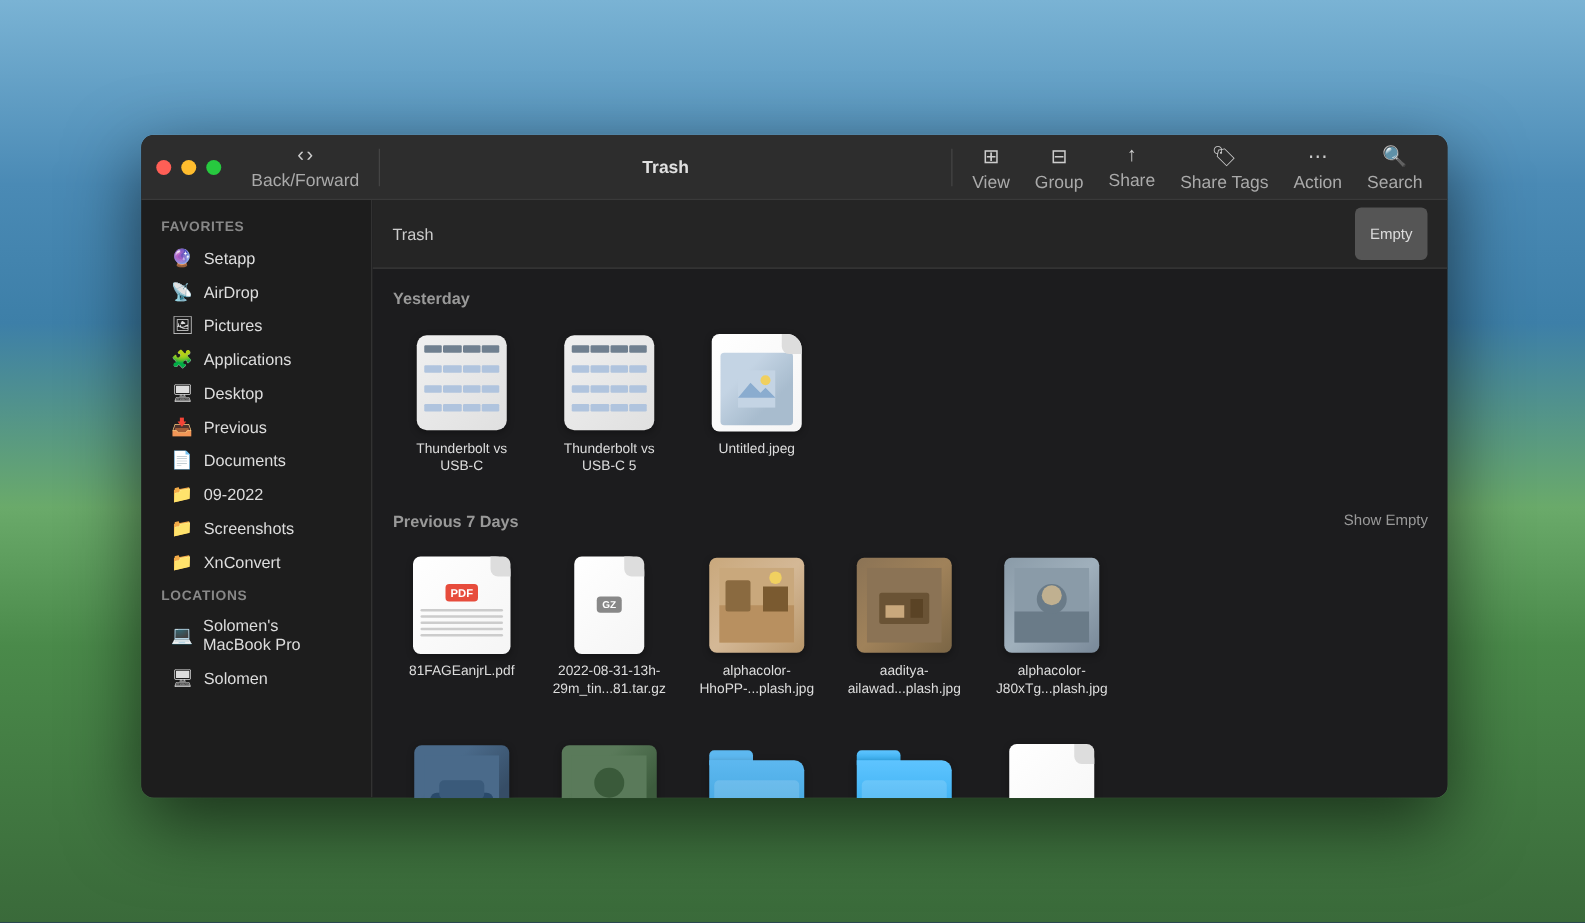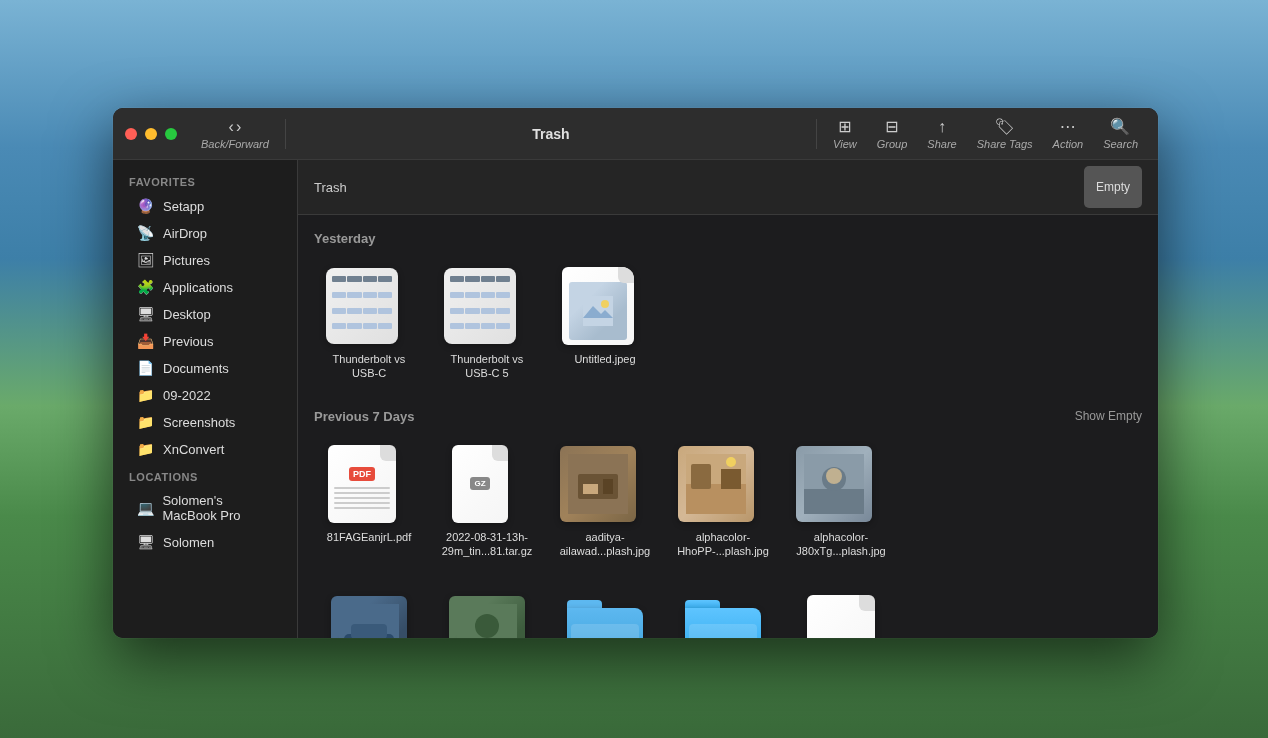--- a/index.html
+++ b/index.html
@@ -82,23 +82,22 @@
       color: #ccc;
       font-size: 10px;
     }
 
     .toolbar-icon {
       font-size: 16px;
       color: #ccc;
     }
 
     .toolbar-label {
-      font-size: 11px;
+      font-size: 14px;
       color: #aaa;
-      font-style: italic;
     }
 
     .window-title {
       flex: 1;
       text-align: center;
       color: #e0e0e0;
       font-size: 14px;
       font-weight: 600;
     }
 
@@ -219,20 +218,21 @@
     .file-grid {
       display: flex;
       flex-wrap: wrap;
       gap: 8px;
       margin-bottom: 20px;
     }
 
     .file-item {
       display: flex;
       flex-direction: column;
+      align-items: center;
       width: 110px;
       padding: 8px;
       border-radius: 8px;
       cursor: pointer;
     }
 
     .file-icon-wrapper {
       width: 80px;
       height: 80px;
       display: flex;
@@ -274,21 +274,21 @@
       background: #b0c4de;
       height: 6px;
       border-radius: 1px;
     }
 
     .spreadsheet-cell.header {
       background: #708090;
     }
 
     .pdf-icon {
-      width: 68px;
+      width: 78px;
       height: 78px;
       background: linear-gradient(135deg, #fff 0%, #f5f5f5 100%);
       border-radius: 6px 12px 6px 6px;
       position: relative;
       box-shadow: 0 2px 6px rgba(0,0,0,0.3);
       display: flex;
       flex-direction: column;
       align-items: center;
       padding: 10px 6px 6px;
     }
@@ -767,53 +767,53 @@
             <div class="file-icon-wrapper">
               <div class="gz-icon">
                 <span class="gz-badge">GZ</span>
               </div>
             </div>
             <span class="file-name">2022-08-31-13h-29m_tin...81.tar.gz</span>
           </div>
 
           <div class="file-item">
             <div class="file-icon-wrapper">
-              <div class="photo-icon photo-desk">
-                <div class="photo-placeholder">
-                  <svg width="60" height="60" viewBox="0 0 60 60">
-                    <rect width="60" height="60" fill="#8B7355"></rect>
-                    <rect x="10" y="20" width="40" height="25" rx="2" fill="#6a5335"></rect>
-                    <rect x="15" y="30" width="15" height="10" fill="#c9a87c"></rect>
-                    <rect x="35" y="25" width="10" height="15" fill="#5a4325"></rect>
-                  </svg>
-                </div>
-              </div>
-            </div>
-            <span class="file-name">aaditya-ailawad...plash.jpg</span>
-          </div>
-
-          <div class="file-item">
-            <div class="file-icon-wrapper">
               <div class="photo-icon photo-room1">
                 <div class="photo-placeholder">
                   <svg width="60" height="60" viewBox="0 0 60 60">
                     <rect width="60" height="60" fill="#c9a87c"></rect>
                     <rect x="0" y="30" width="60" height="30" fill="#b89060"></rect>
                     <rect x="5" y="10" width="20" height="25" rx="2" fill="#8a6a40"></rect>
                     <rect x="35" y="15" width="20" height="20" fill="#7a5a30"></rect>
                     <circle cx="45" cy="8" r="5" fill="#f0d060"></circle>
                   </svg>
                 </div>
               </div>
             </div>
             <span class="file-name">alphacolor-HhoPP-...plash.jpg</span>
           </div>
 
           <div class="file-item">
             <div class="file-icon-wrapper">
+              <div class="photo-icon photo-desk">
+                <div class="photo-placeholder">
+                  <svg width="60" height="60" viewBox="0 0 60 60">
+                    <rect width="60" height="60" fill="#8B7355"></rect>
+                    <rect x="10" y="20" width="40" height="25" rx="2" fill="#6a5335"></rect>
+                    <rect x="15" y="30" width="15" height="10" fill="#c9a87c"></rect>
+                    <rect x="35" y="25" width="10" height="15" fill="#5a4325"></rect>
+                  </svg>
+                </div>
+              </div>
+            </div>
+            <span class="file-name">aaditya-ailawad...plash.jpg</span>
+          </div>
+
+          <div class="file-item">
+            <div class="file-icon-wrapper">
               <div class="photo-icon photo-room2">
                 <div class="photo-placeholder">
                   <svg width="60" height="60" viewBox="0 0 60 60">
                     <rect width="60" height="60" fill="#8a9ba8"></rect>
                     <rect x="0" y="35" width="60" height="25" fill="#6a7b88"></rect>
                     <circle cx="30" cy="25" r="12" fill="#6a7b88"></circle>
                     <circle cx="30" cy="22" r="8" fill="#c0b090"></circle>
                   </svg>
                 </div>
               </div>

